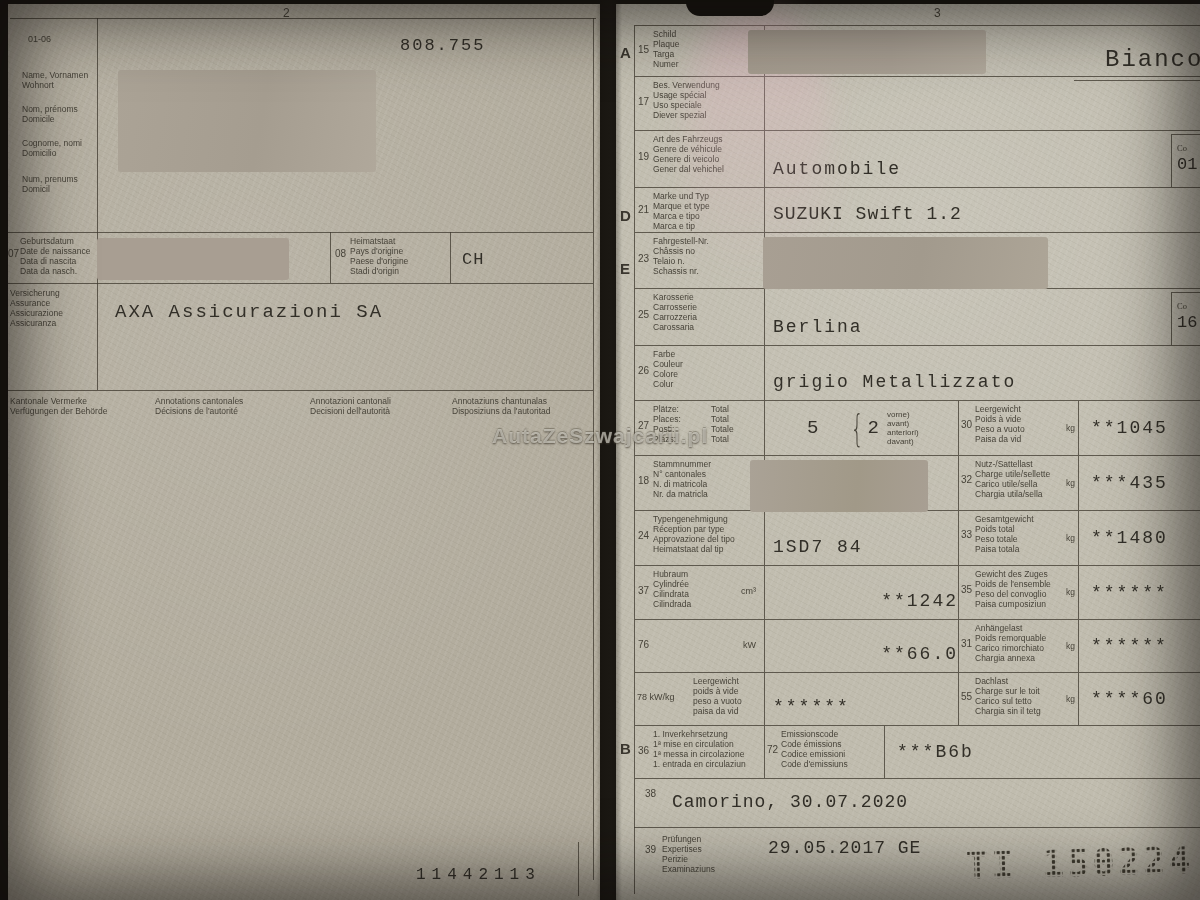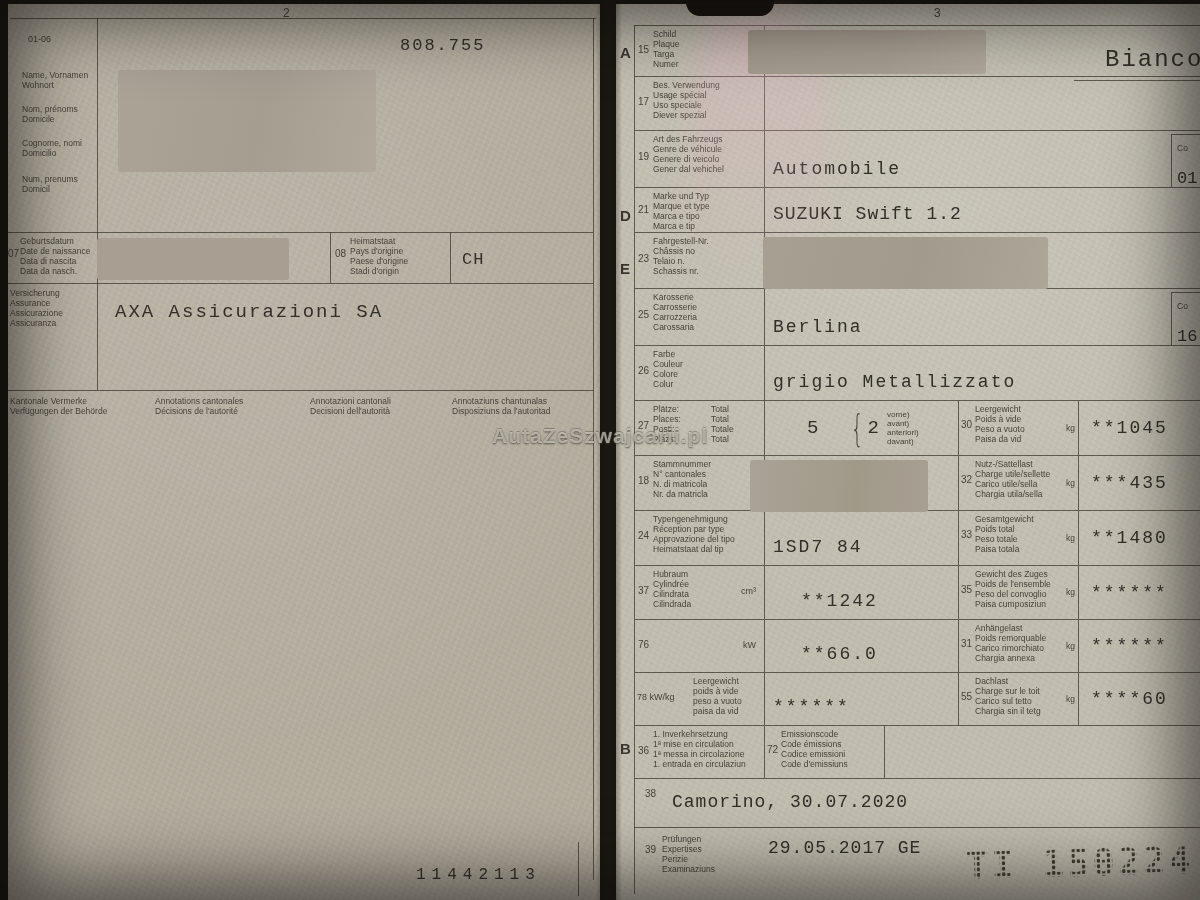--- a/index.html
+++ b/index.html
@@ -38,32 +38,32 @@
   
   .rrow{position:absolute;left:18px;width:566px;display:flex;z-index:2;
         border-bottom:1px solid var(--line);border-left:1px solid var(--line);}
   .rrow.first{border-top:1px solid var(--line);}
   .c-lab{flex:0 0 130px;border-right:1px solid var(--line);position:relative;padding:3px 2px 0 18px;}
   .c-lab .rn{position:absolute;left:3px;top:36%;font-size:10px;color:var(--lab);}
   .c-lab.widenum{padding-left:58px;}
   .c-lab.widenum .rn{font-size:9px;left:2px;}
   .unit-inlab{position:absolute;right:8px;top:20px;font-size:9px;color:var(--lab);}
   .c-val{flex:1;position:relative;display:flex;align-items:flex-end;padding:0 0 8px 8px;}
-  .c-val.ind{padding-left:36px;}
+  .c-val.ind{padding-left:36px;justify-content:flex-end;}
   .c-val .v{font-size:18px;letter-spacing:2px;}
   .c-val.mid{flex:0 0 194px;border-right:1px solid var(--line);}
   .c-rlab{flex:0 0 120px;border-right:1px solid var(--line);position:relative;padding:3px 2px 0 16px;}
   .c-rlab .rn{position:absolute;left:2px;top:34%;font-size:10px;color:var(--lab);}
   .c-rlab .unit{position:absolute;right:3px;top:40%;font-size:8.5px;color:var(--lab);}
   .c-rval{flex:1;display:flex;align-items:center;padding-left:12px;}
   .c-rval .v{font-size:18px;letter-spacing:2px;}
   .codebox{position:absolute;left:536px;top:3px;bottom:0;width:30px;z-index:3;
         border-left:1px solid var(--line);border-top:1px solid var(--line);padding:2px 0 0 5px;}
-  .codebox .cl{font-size:8.5px;color:var(--lab);}
-  .codebox .cv{display:block;margin-top:14px;font-size:17px;}
+  .codebox .cl{font-size:8.5px;color:var(--lab);font-family:Liberation Serif, serif;}
+  .codebox .cv{display:block;margin-top:0;font-size:17px;}
   .letter{position:absolute;left:4px;font-size:15px;font-weight:bold;color:#3a362e;z-index:3;}
   .seatrow{align-items:center;padding-bottom:0;}
   .seatrow .vt{font-size:19px;letter-spacing:1px;margin-left:34px;}
   .seatrow .brace{font-family:"DejaVu Sans",sans-serif;font-size:38px;font-weight:100;
         color:#4a463c;margin-left:26px;transform:scaleX(.55);}
   .seatrow .vf{font-size:19px;margin-left:-2px;}
   .seatrow .fls{margin-left:8px;}
   .seatrow .fls span{display:block;font-size:8px;line-height:9px;color:var(--lab);}
   .wm{position:absolute;left:492px;top:424px;z-index:35;font-size:21px;font-weight:bold;letter-spacing:1px;
       color:rgba(240,238,230,.55);text-shadow:0 1px 2px rgba(70,64,52,.8),0 -1px 1px rgba(70,64,52,.4);}
@@ -470,20 +470,23 @@
       </div>
       <div class="c-rlab">
         <span class="rn">72</span>
         <div class="lst">
           <span>Emissionscode</span>
           <span>Code émissions</span>
           <span>Codice emissioni</span>
           <span>Code d'emissiuns</span>
         </div>
       </div>
+      <div class="c-rval">
+        <span class="v mono">***B6b</span>
+      </div>
     </div>
 
     <div class="vl" style="left:18px;top:775px;height:115px"></div>
     <span class="abs num" style="left:29px;top:784px">38</span>
     <span class="abs mono" style="left:56px;top:788px;font-size:18px;letter-spacing:1px">Camorino, 30.07.2020</span>
     <div class="hl" style="left:18px;top:823px;width:566px"></div>
     <span class="abs num" style="left:29px;top:840px">39</span>
     <div class="abs lst" style="left:46px;top:830px">
       <span>Prüfungen</span>
       <span>Expertises</span>

